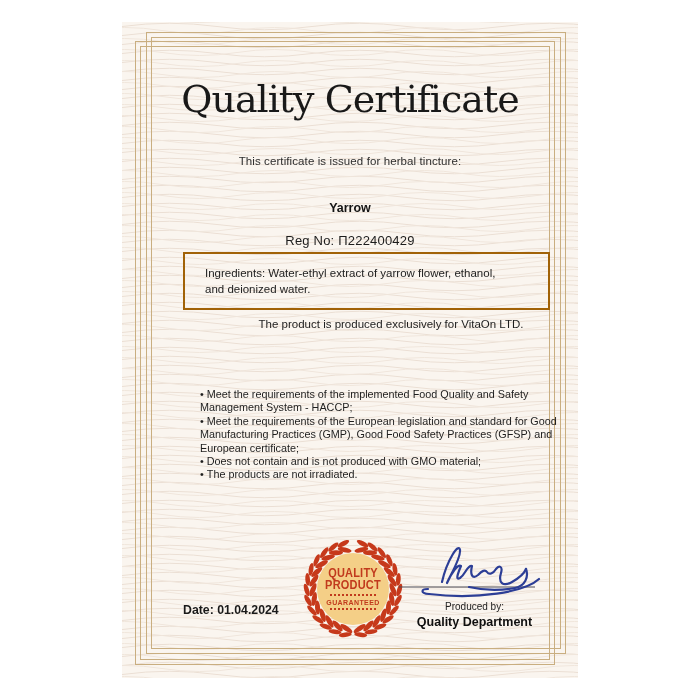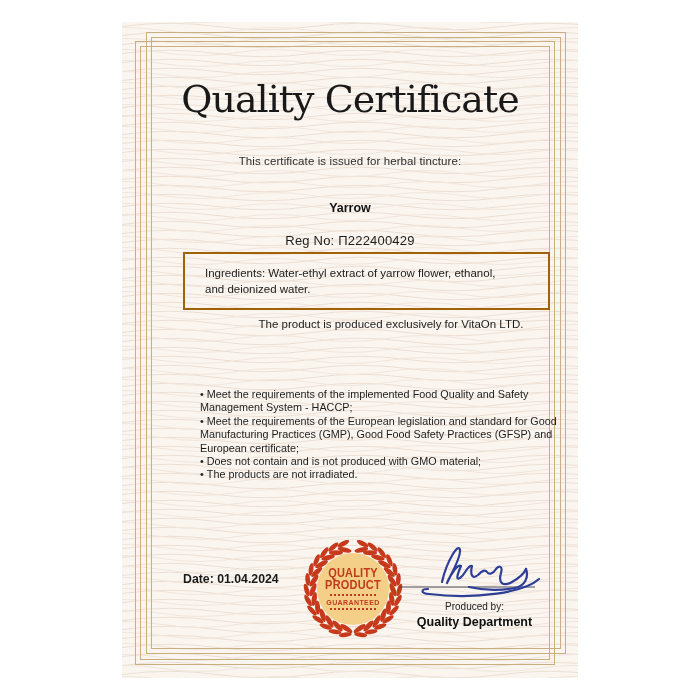--- a/index.html
+++ b/index.html
@@ -40,21 +40,21 @@
   }
   .exclusive{top:296px;font-size:11.5px;color:#1d1d1d;padding-left:41px;}
 
   .reqs{
     position:absolute;top:352px;left:64px;width:376px;
     list-style:none;margin:14px;padding:0;
     font-size:10.8px;line-height:13.4px;color:#1e1e1e;text-align:left;
   }
   .reqs li::before{content:"\2022\00a0";}
 
-  .date{top:550px;left:61px;font-size:12.3px;font-weight:700;color:#1a1a1a;text-align:left;width:auto;}
+  .date{top:581px;left:61px;font-size:12.3px;font-weight:700;color:#1a1a1a;text-align:left;width:auto;}
 
   .badge{position:absolute;left:177px;top:513px;width:108px;height:108px;}
   .badge svg{position:absolute;inset:0;}
   .badge-text{
     position:absolute;inset:0;display:flex;flex-direction:column;
     align-items:center;justify-content:center;color:#c13a1d;
   }
   .badge-word{font-size:11px;font-weight:700;line-height:11.5px;letter-spacing:.2px;transform:scaleY(1.15);}
   .dots{width:46px;border-top:2px dotted #c13a1d;margin:3px 0 2px 0;}
   .dots.small{margin:2px 0 0 0;}

